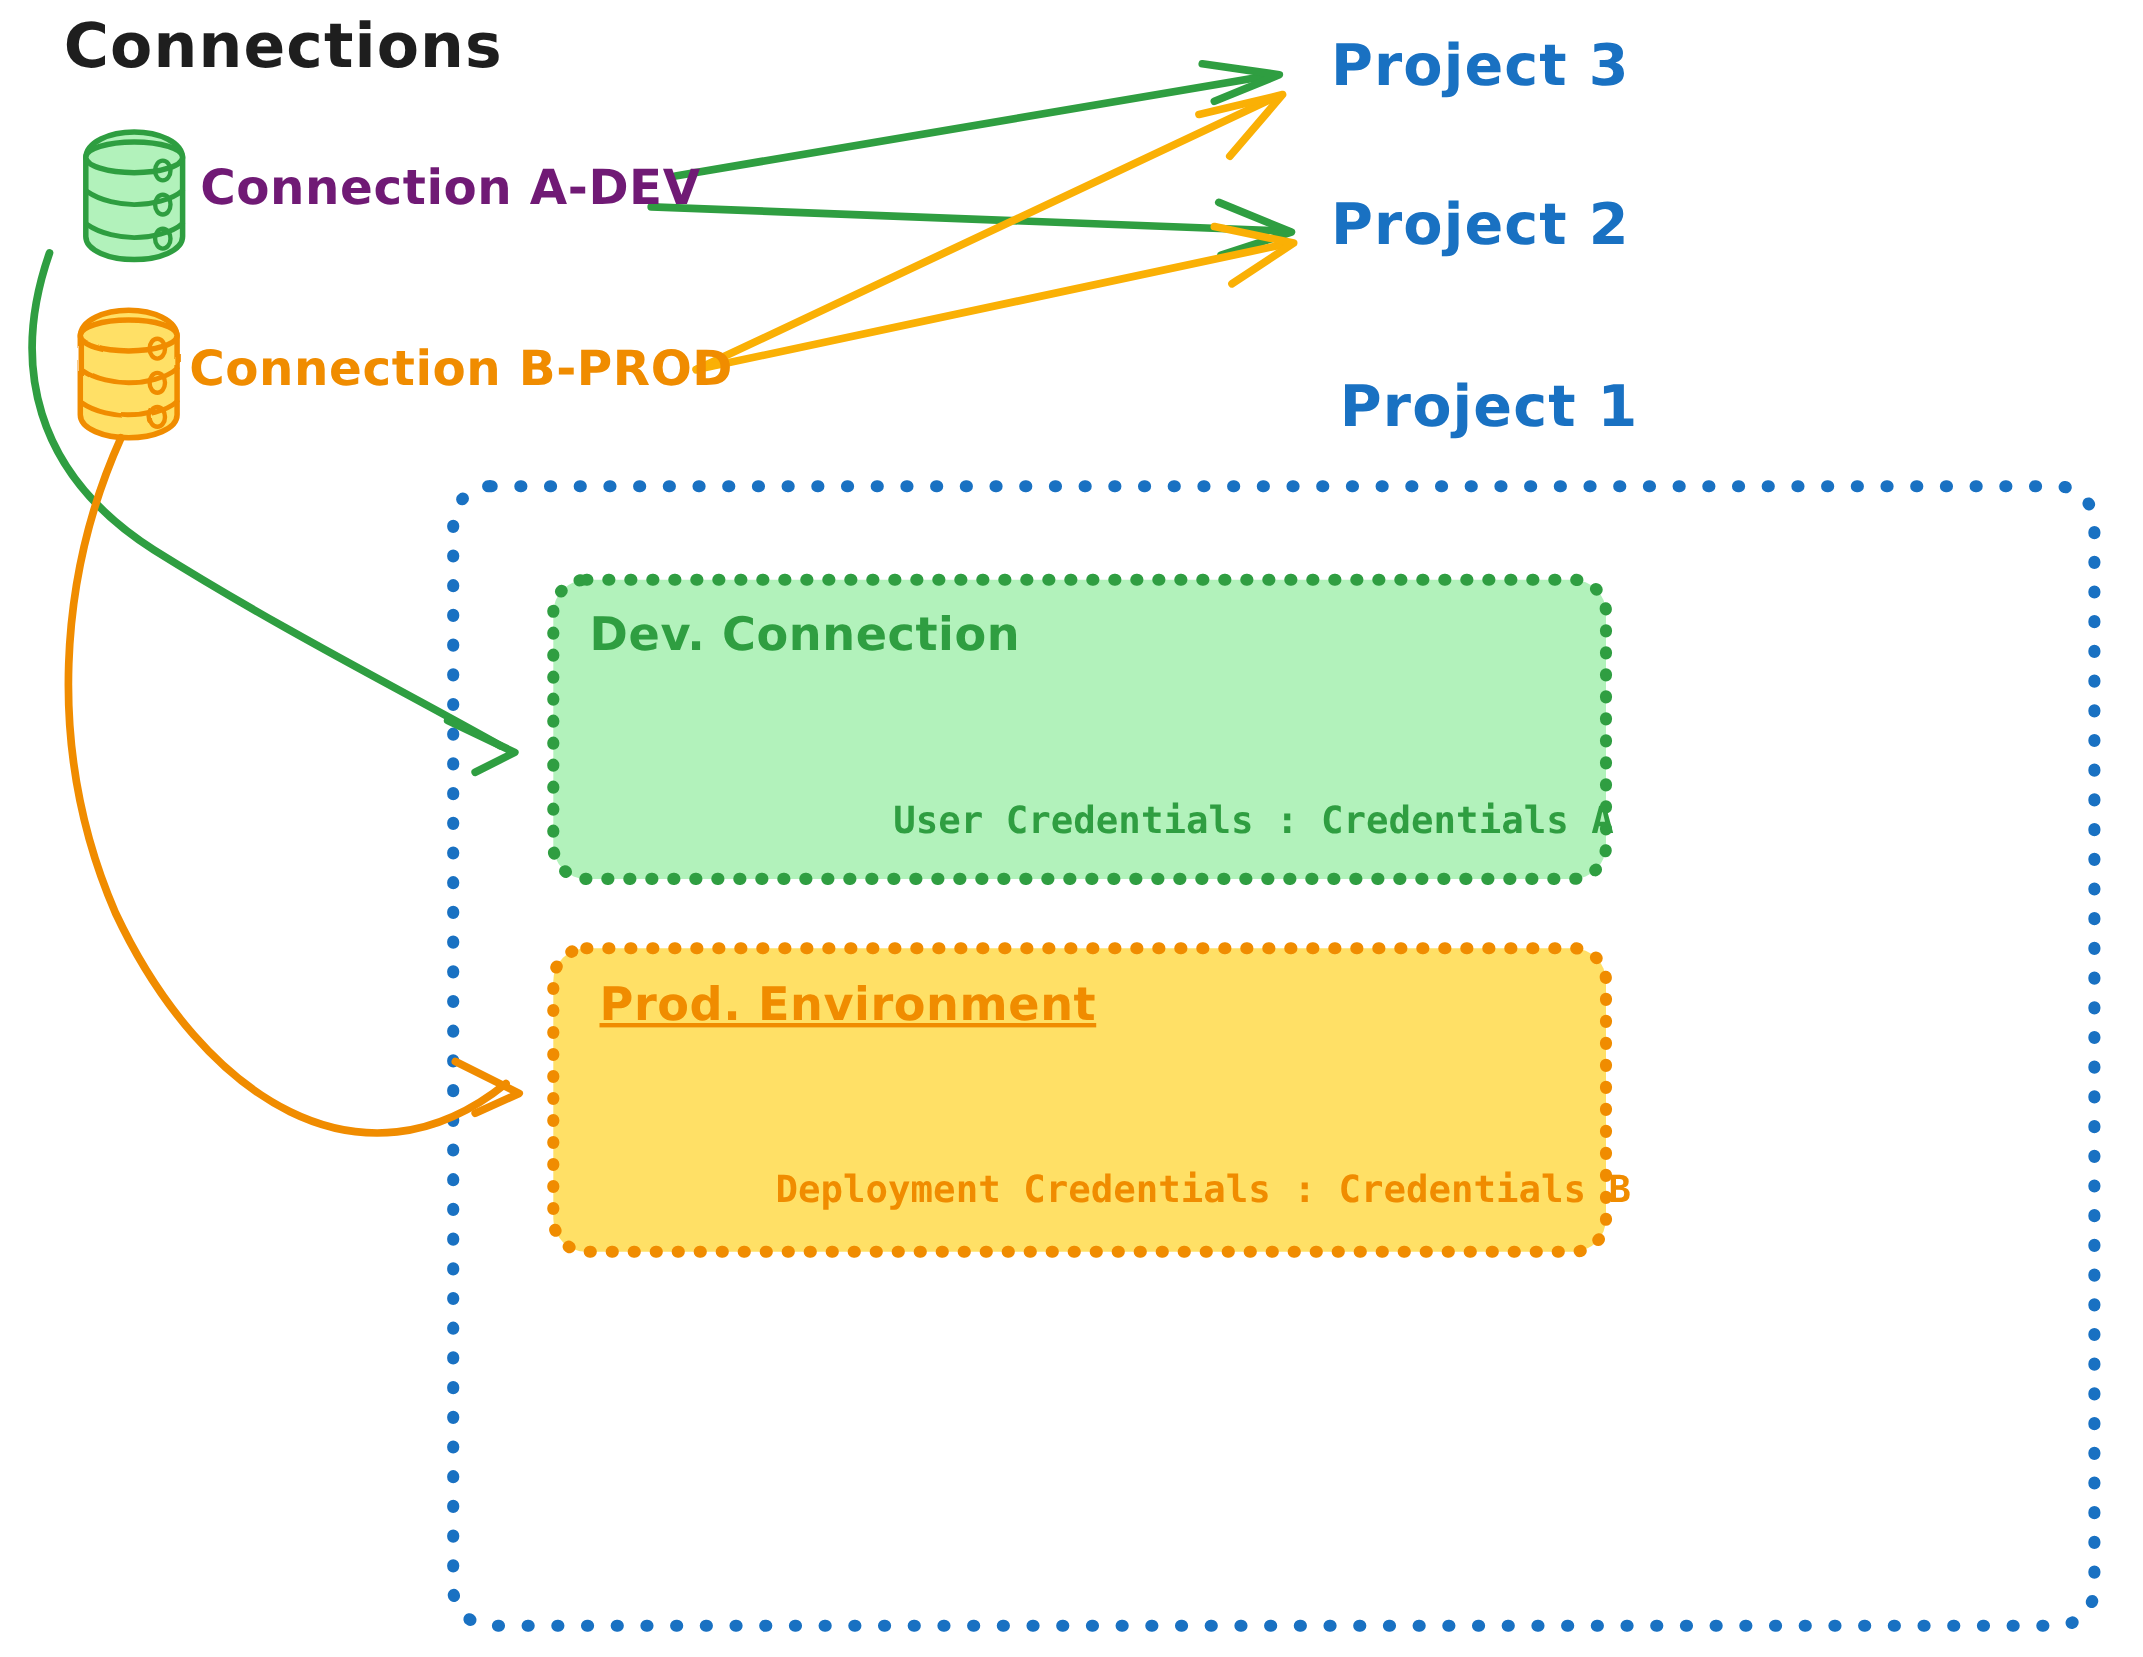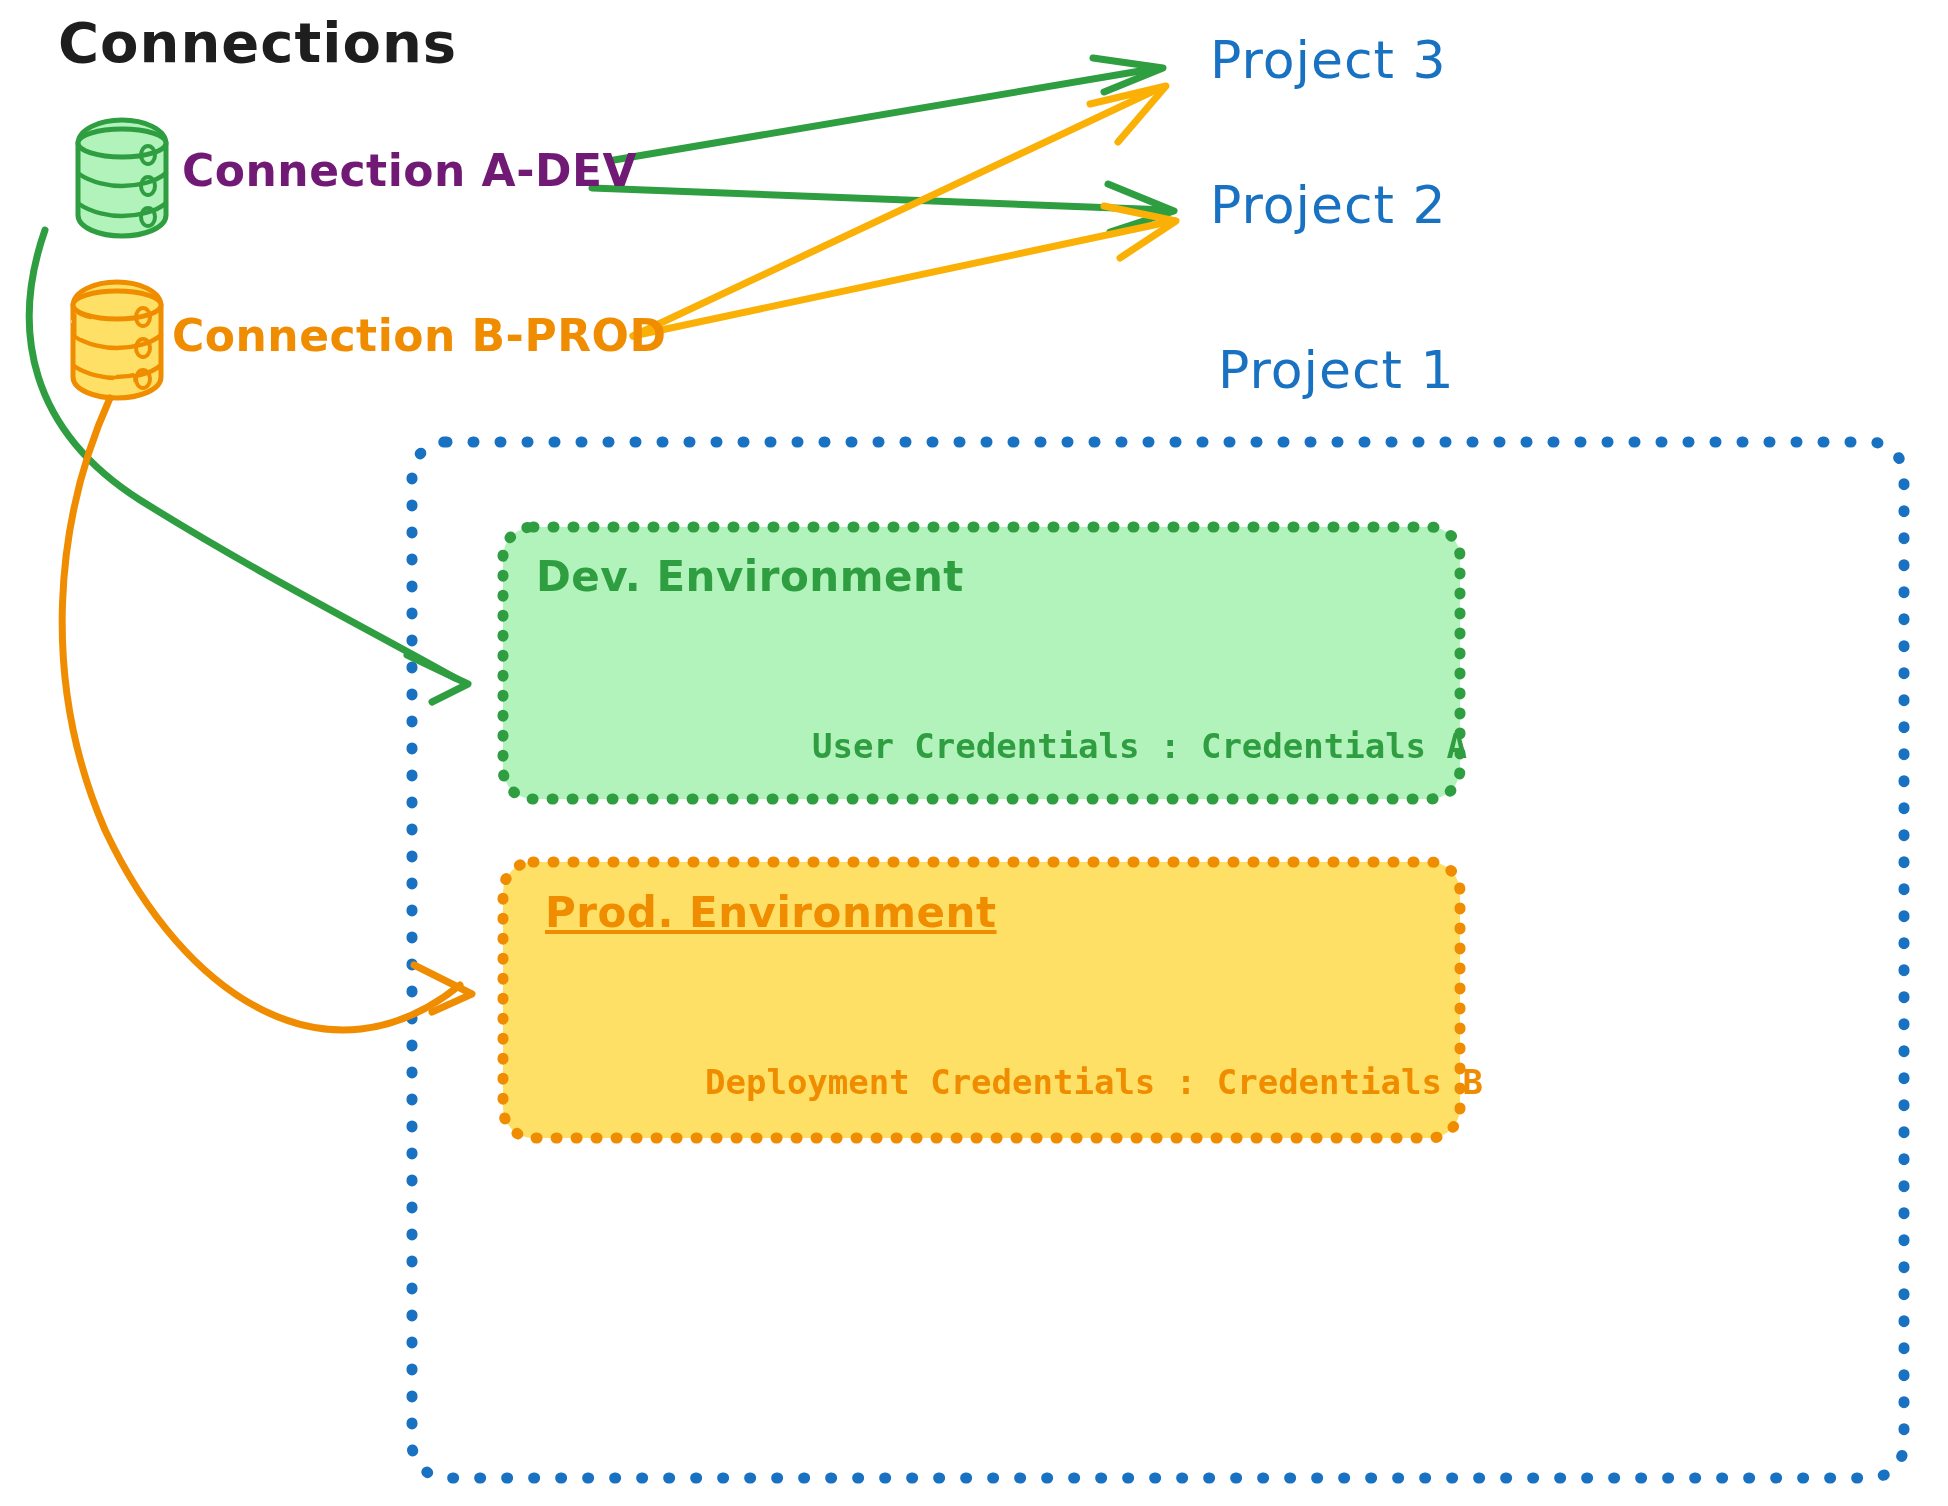--- a/index.html
+++ b/index.html
@@ -18,21 +18,21 @@
   }
   .conn-label {
     font-family:"DejaVu Sans", sans-serif;
     font-size:44px; font-weight:600; letter-spacing:0.5px;
   }
   .conn-a { left:182px; top:145px; color:#701a75; }
   .conn-b { left:172px; top:310px; color:#f08c00; }
 
   .project {
     font-family:"DejaVu Sans", sans-serif;
-    font-size:52px; font-weight:400; color:#1971c2; letter-spacing:1px;
+    font-size:52px; font-weight:700; color:#1971c2; letter-spacing:1px;
   }
   .p3 { left:1210px; top:30px; }
   .p2 { left:1210px; top:175px; }
   .p1 { left:1218px; top:340px; }
 
   .env-title {
     font-family:"DejaVu Sans", sans-serif;
     font-size:42px; font-weight:600; letter-spacing:0.5px;
   }
   .env-title-dev  { left:536px; top:552px; color:#2f9e41; }
@@ -125,19 +125,19 @@
 
   <div class="lbl title-connections">Connections</div>
 
   <div class="lbl conn-label conn-a">Connection A-DEV</div>
   <div class="lbl conn-label conn-b">Connection B-PROD</div>
 
   <div class="lbl project p3">Project 3</div>
   <div class="lbl project p2">Project 2</div>
   <div class="lbl project p1">Project 1</div>
 
-  <div class="lbl env-title env-title-dev">Dev. Environment</div>
+  <div class="lbl env-title env-title-dev">Dev. Connection</div>
   <div class="lbl cred cred-dev">User Credentials : Credentials A</div>
 
   <div class="lbl env-title env-title-prod">Prod. Environment</div>
   <div class="lbl cred cred-prod">Deployment Credentials : Credentials B</div>
 
 </div>
 
 </body></html>

